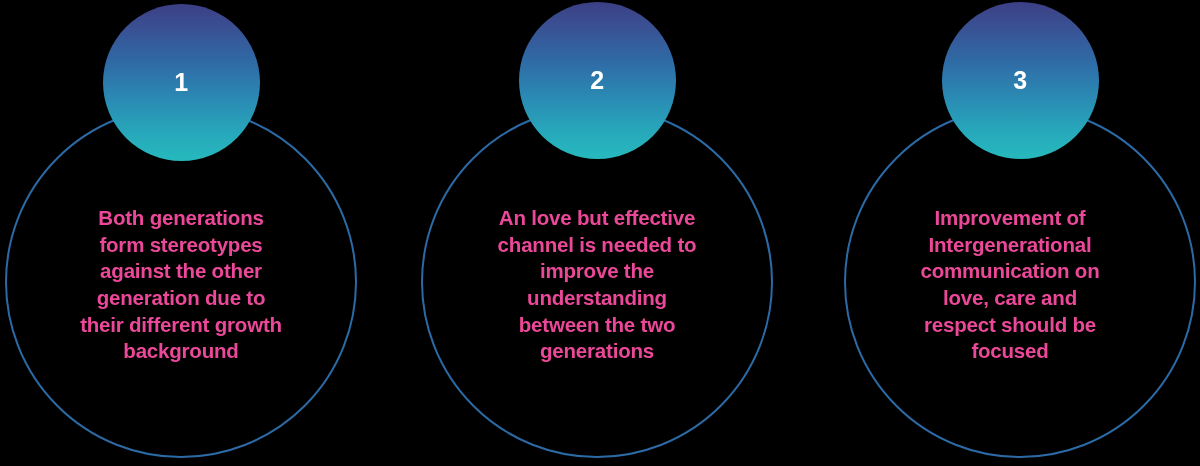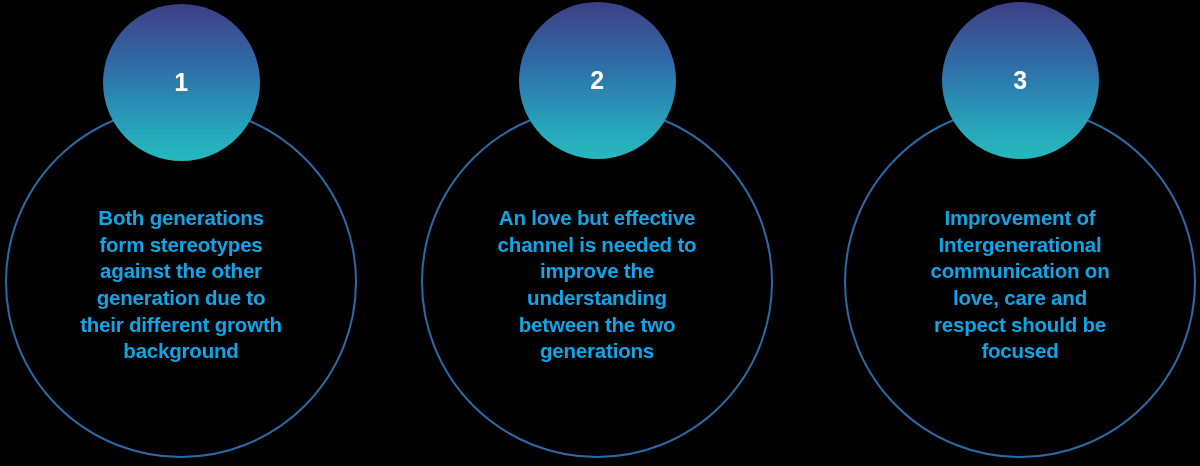--- a/index.html
+++ b/index.html
@@ -71,31 +71,31 @@
     line-height: 1;
     letter-spacing: 0.5px;
     font-family: "Liberation Sans", sans-serif;
     user-select: none;
   }
 
   
   .circle-text {
     position: absolute;
     text-align: center;
-    color: #0ea5e9;
+    color: #ec4899;
     font-size: 20.5px;
     font-weight: 700;
     line-height: 1.30;
     font-family: "Liberation Sans", sans-serif;
     letter-spacing: -0.2px;
     white-space: pre-line;
   }
   .group-1 .circle-text { left: 20px; top: 205px; width: 322px; }
   .group-2 .circle-text { left: 36px; top: 205px; width: 322px; }
-  .group-3 .circle-text { left: 59px; top: 205px; width: 322px; }
+  .group-3 .circle-text { left: 49px; top: 205px; width: 322px; }
 </style>
 </head>
 <body>
 
 <div class="canvas">
 
   <div class="group group-1">
     <div class="outline-circle"></div>
     <div class="badge-circle">
       <span class="badge-number">1</span>

